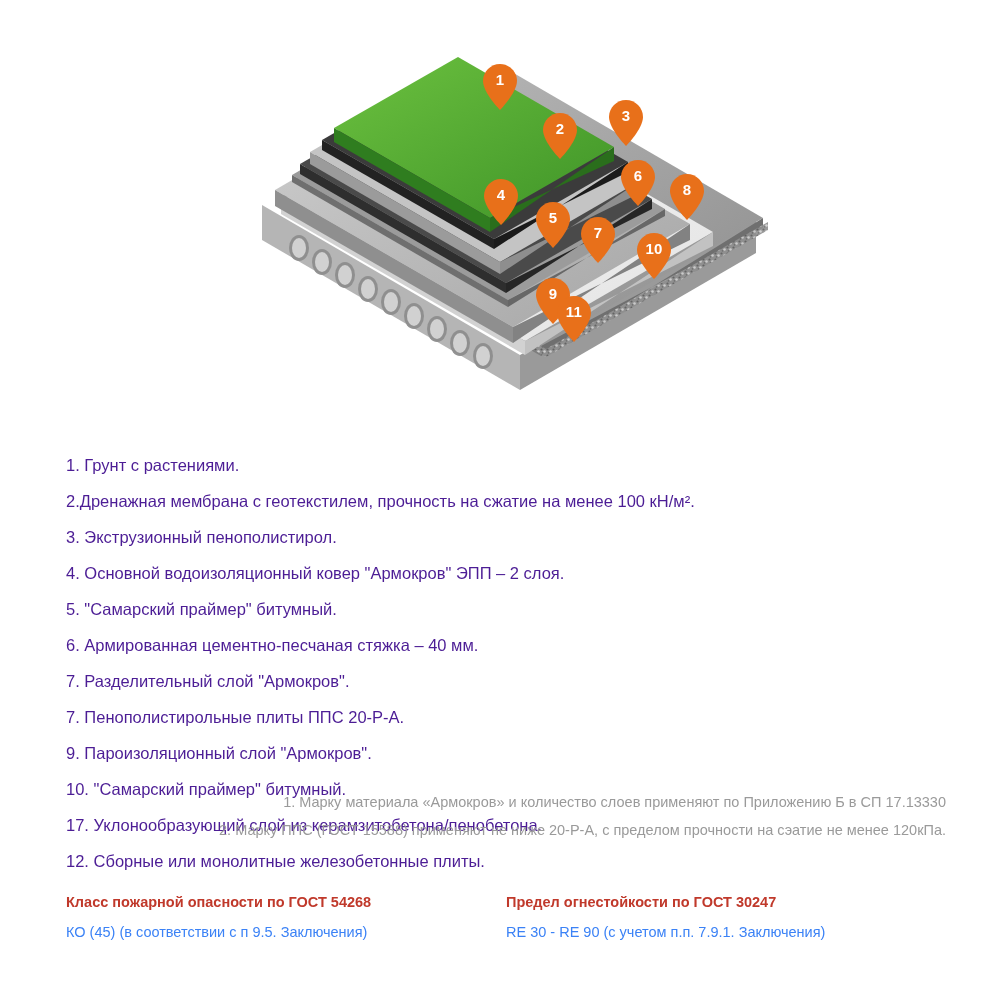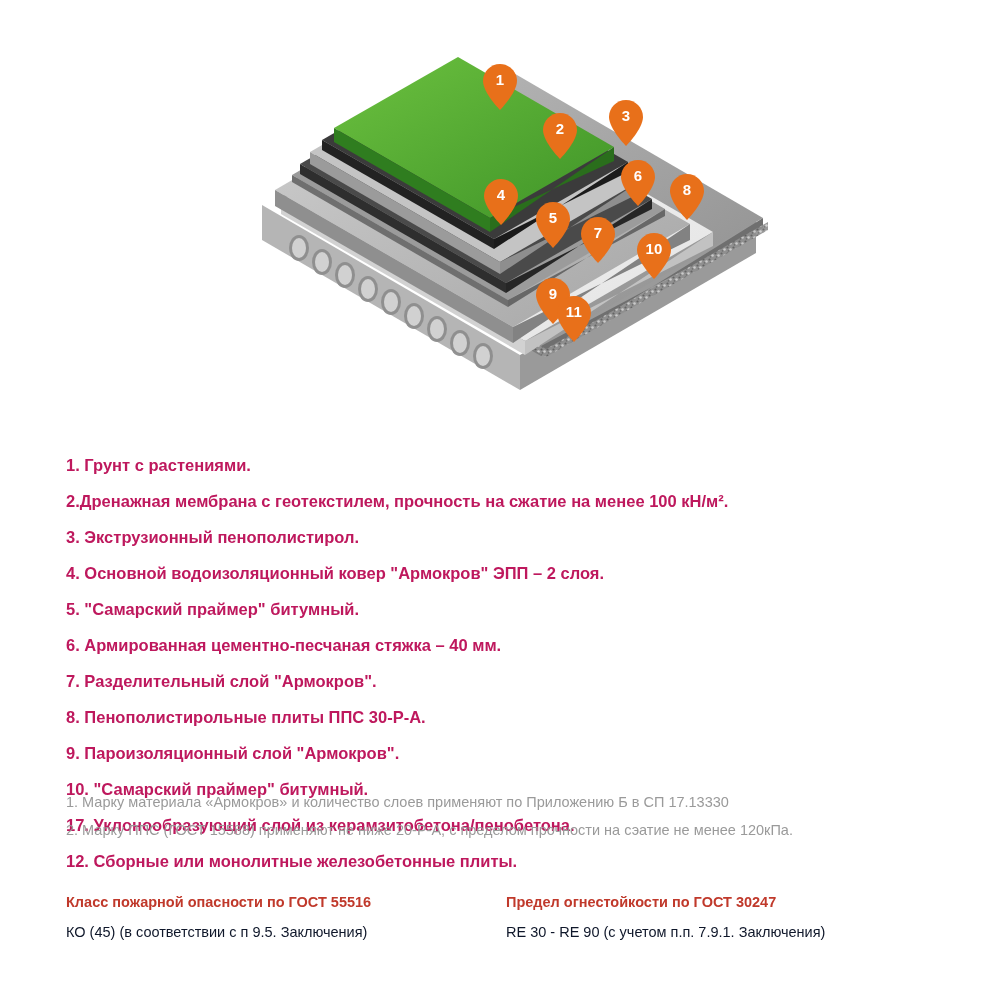--- a/index.html
+++ b/index.html
@@ -46,63 +46,64 @@
   }
 
   
   #legend {
     position: absolute;
     left: 66px;
     top: 452px;
     width: 860px;
   }
   .legend-item {
-    color: #be185d;
+    color: #4c1d95;
     font-size: 16.5px;
-    font-weight: bold;
+    font-weight: normal;
     line-height: 26px;
     margin-bottom: 10px;
     white-space: nowrap;
     font-family: "Liberation Sans", sans-serif;
   }
 
   
   #notes {
     position: absolute;
     left: 66px;
     top: 790px;
     width: 880px;
   }
   .note-item {
     color: #9a9a9a;
     font-size: 14.5px;
     line-height: 25px;
     margin-bottom: 3px;
     font-family: "Liberation Sans", sans-serif;
+    text-align: right;
   }
 
   
   #footer {
     position: absolute;
     left: 66px;
     top: 890px;
     width: 880px;
     display: flex;
   }
   .footer-col { width: 460px; }
   .footer-title {
     color: #c0392b;
     font-size: 14.5px;
     font-weight: bold;
     line-height: 24px;
     margin-bottom: 6px;
     font-family: "Liberation Sans", sans-serif;
   }
   .footer-text {
-    color: #0f172a;
+    color: #3b82f6;
     font-size: 14.5px;
     line-height: 24px;
     font-family: "Liberation Sans", sans-serif;
   }
 </style>
 </head>
 <body>
 
 <div id="page">
 
@@ -305,35 +306,35 @@
   </div>
 
   <div id="legend">
     <div class="legend-item">1. Грунт с растениями.</div>
     <div class="legend-item">2.Дренажная мембрана с геотекстилем, прочность на сжатие на менее 100 кН/м².</div>
     <div class="legend-item">3. Экструзионный пенополистирол.</div>
     <div class="legend-item">4. Основной водоизоляционный ковер "Армокров" ЭПП – 2 слоя.</div>
     <div class="legend-item">5. "Самарский праймер" битумный.</div>
     <div class="legend-item">6. Армированная цементно-песчаная стяжка – 40 мм.</div>
     <div class="legend-item">7. Разделительный слой "Армокров".</div>
-    <div class="legend-item">8. Пенополистирольные плиты ППС 30-Р-А.</div>
+    <div class="legend-item">7. Пенополистирольные плиты ППС 20-Р-А.</div>
     <div class="legend-item">9. Пароизоляционный слой "Армокров".</div>
     <div class="legend-item">10. "Самарский праймер" битумный.</div>
     <div class="legend-item">17. Уклонообразующий слой из керамзитобетона/пенобетона.</div>
     <div class="legend-item">12. Сборные или монолитные железобетонные плиты.</div>
   </div>
 
   <div id="notes">
     <div class="note-item">1. Марку материала «Армокров» и количество слоев применяют по Приложению Б в СП 17.13330</div>
     <div class="note-item">2. Марку ППС (ГОСТ 15588) применяют не ниже 20-Р-А, с пределом прочности на сэатие не менее 120кПа.</div>
   </div>
 
   <div id="footer">
     <div class="footer-col">
-      <div class="footer-title">Класс пожарной опасности по ГОСТ 55516</div>
+      <div class="footer-title">Класс пожарной опасности по ГОСТ 54268</div>
       <div class="footer-text">КО (45) (в соответствии с п 9.5. Заключения)</div>
     </div>
     <div class="footer-col">
       <div class="footer-title">Предел огнестойкости по ГОСТ 30247</div>
       <div class="footer-text">RE 30 - RE 90 (с учетом п.п. 7.9.1. Заключения)</div>
     </div>
   </div>
 
 </div>
 

